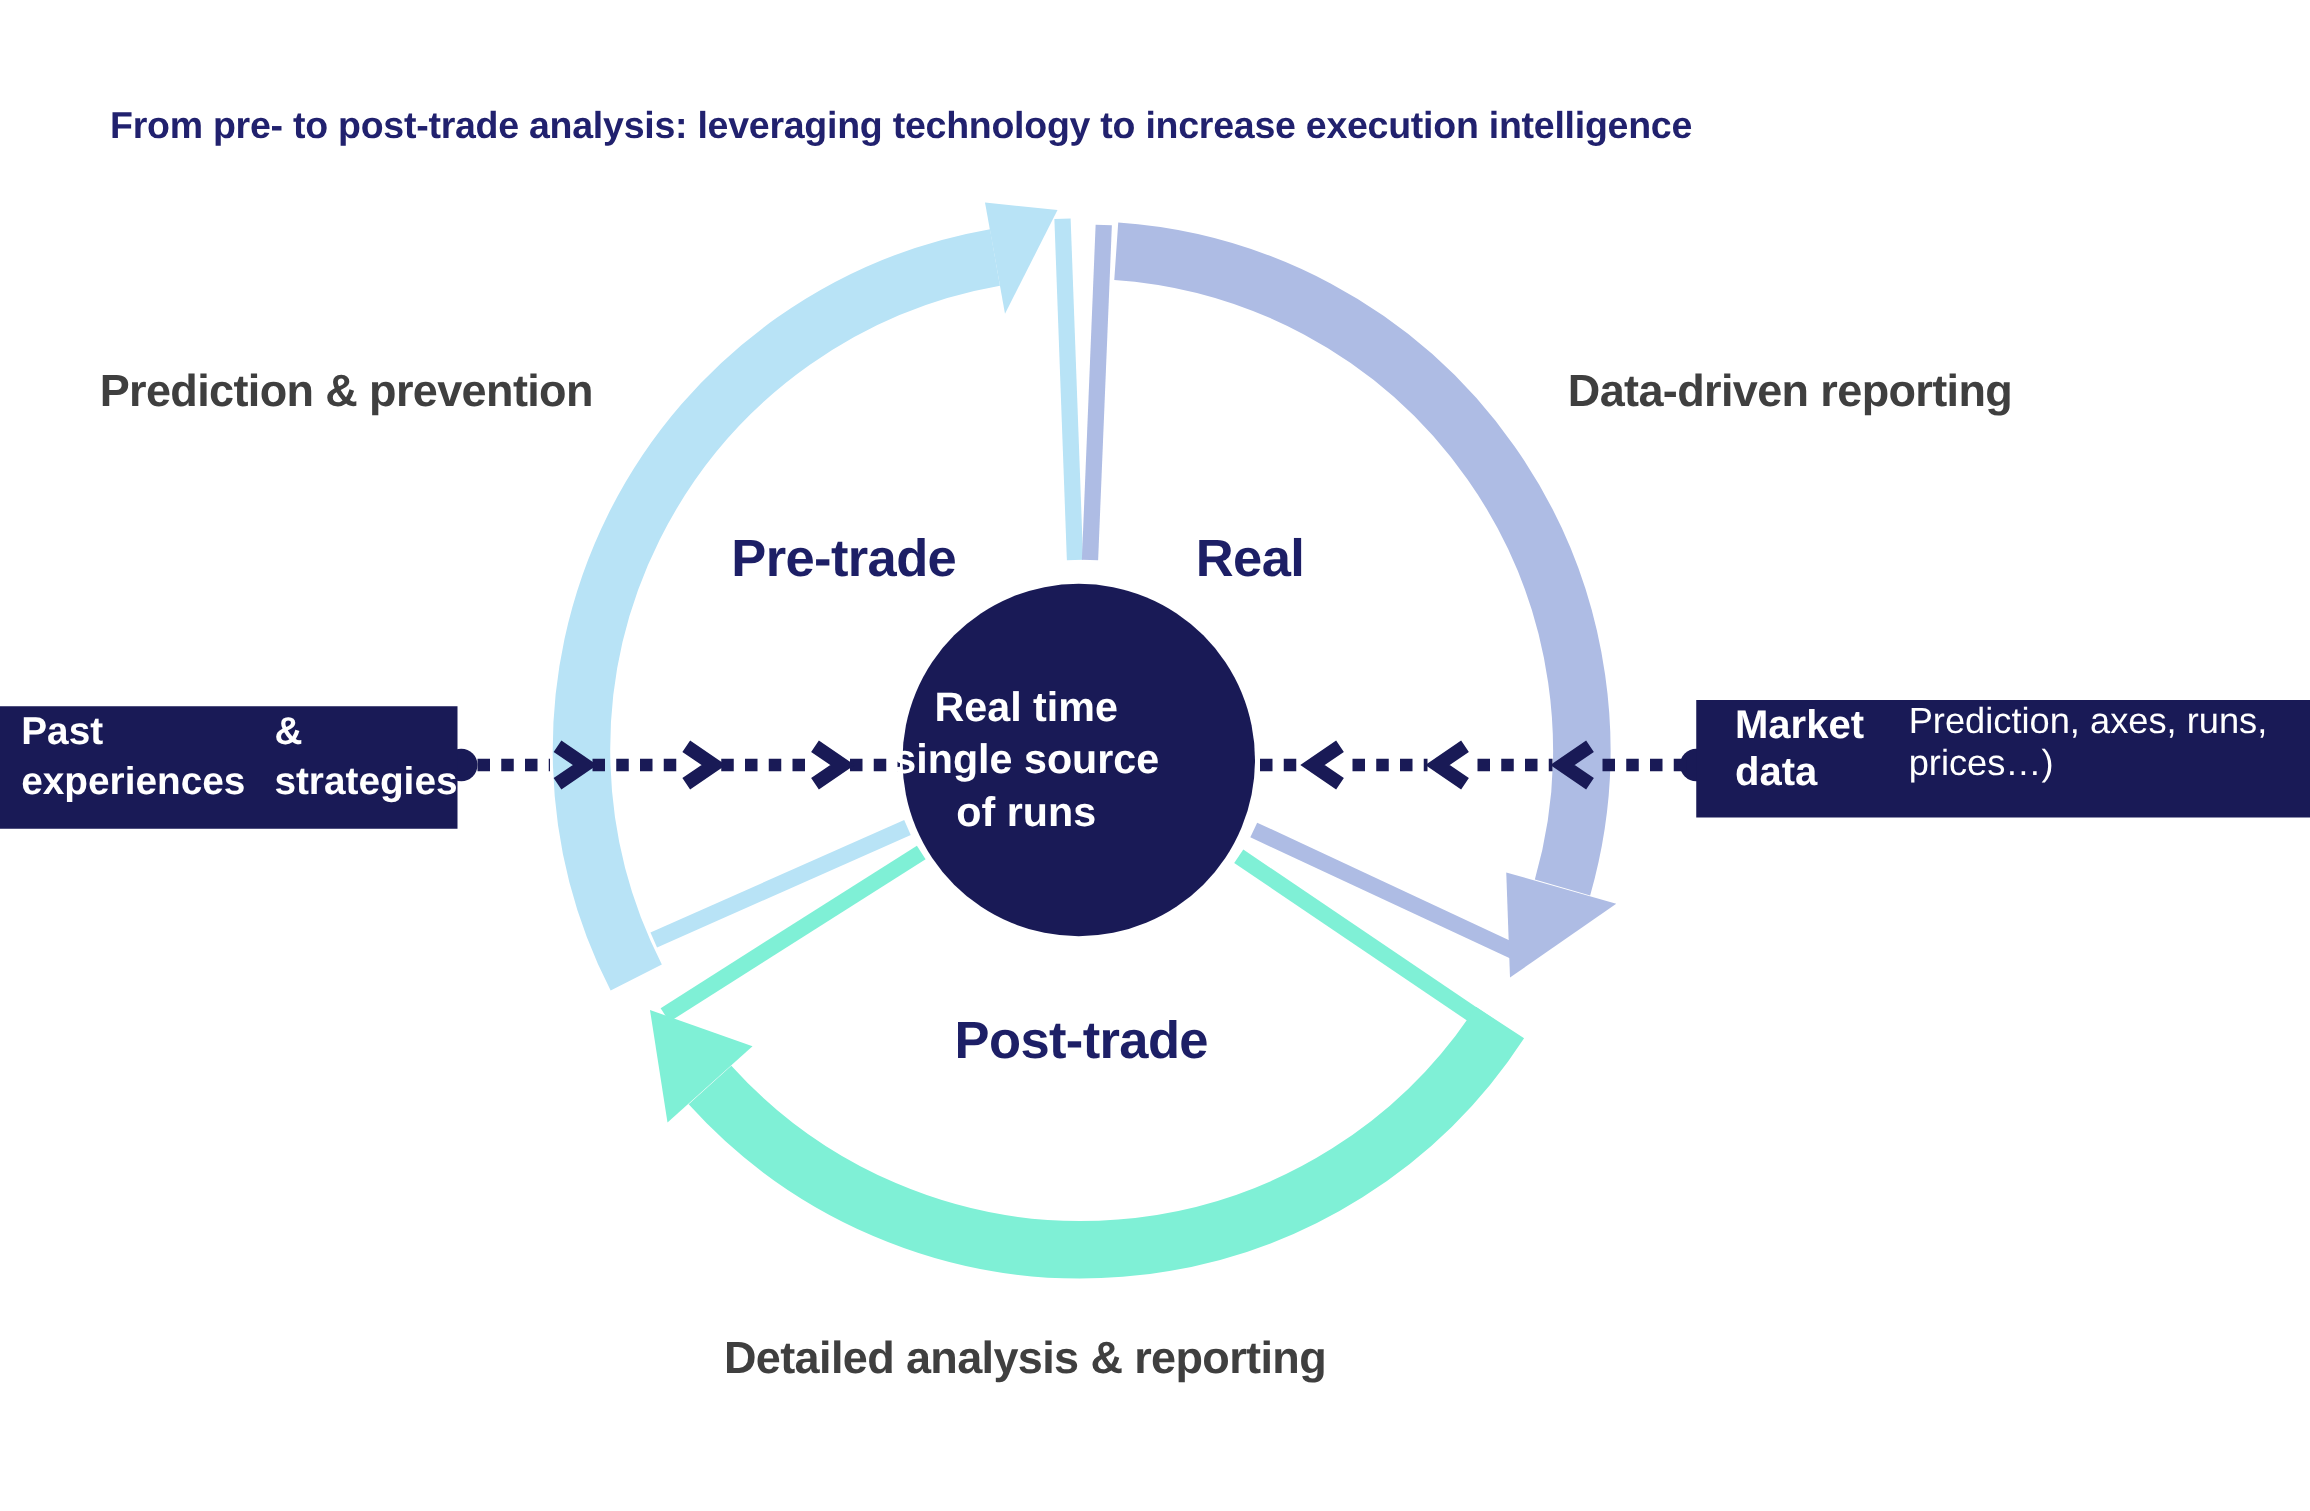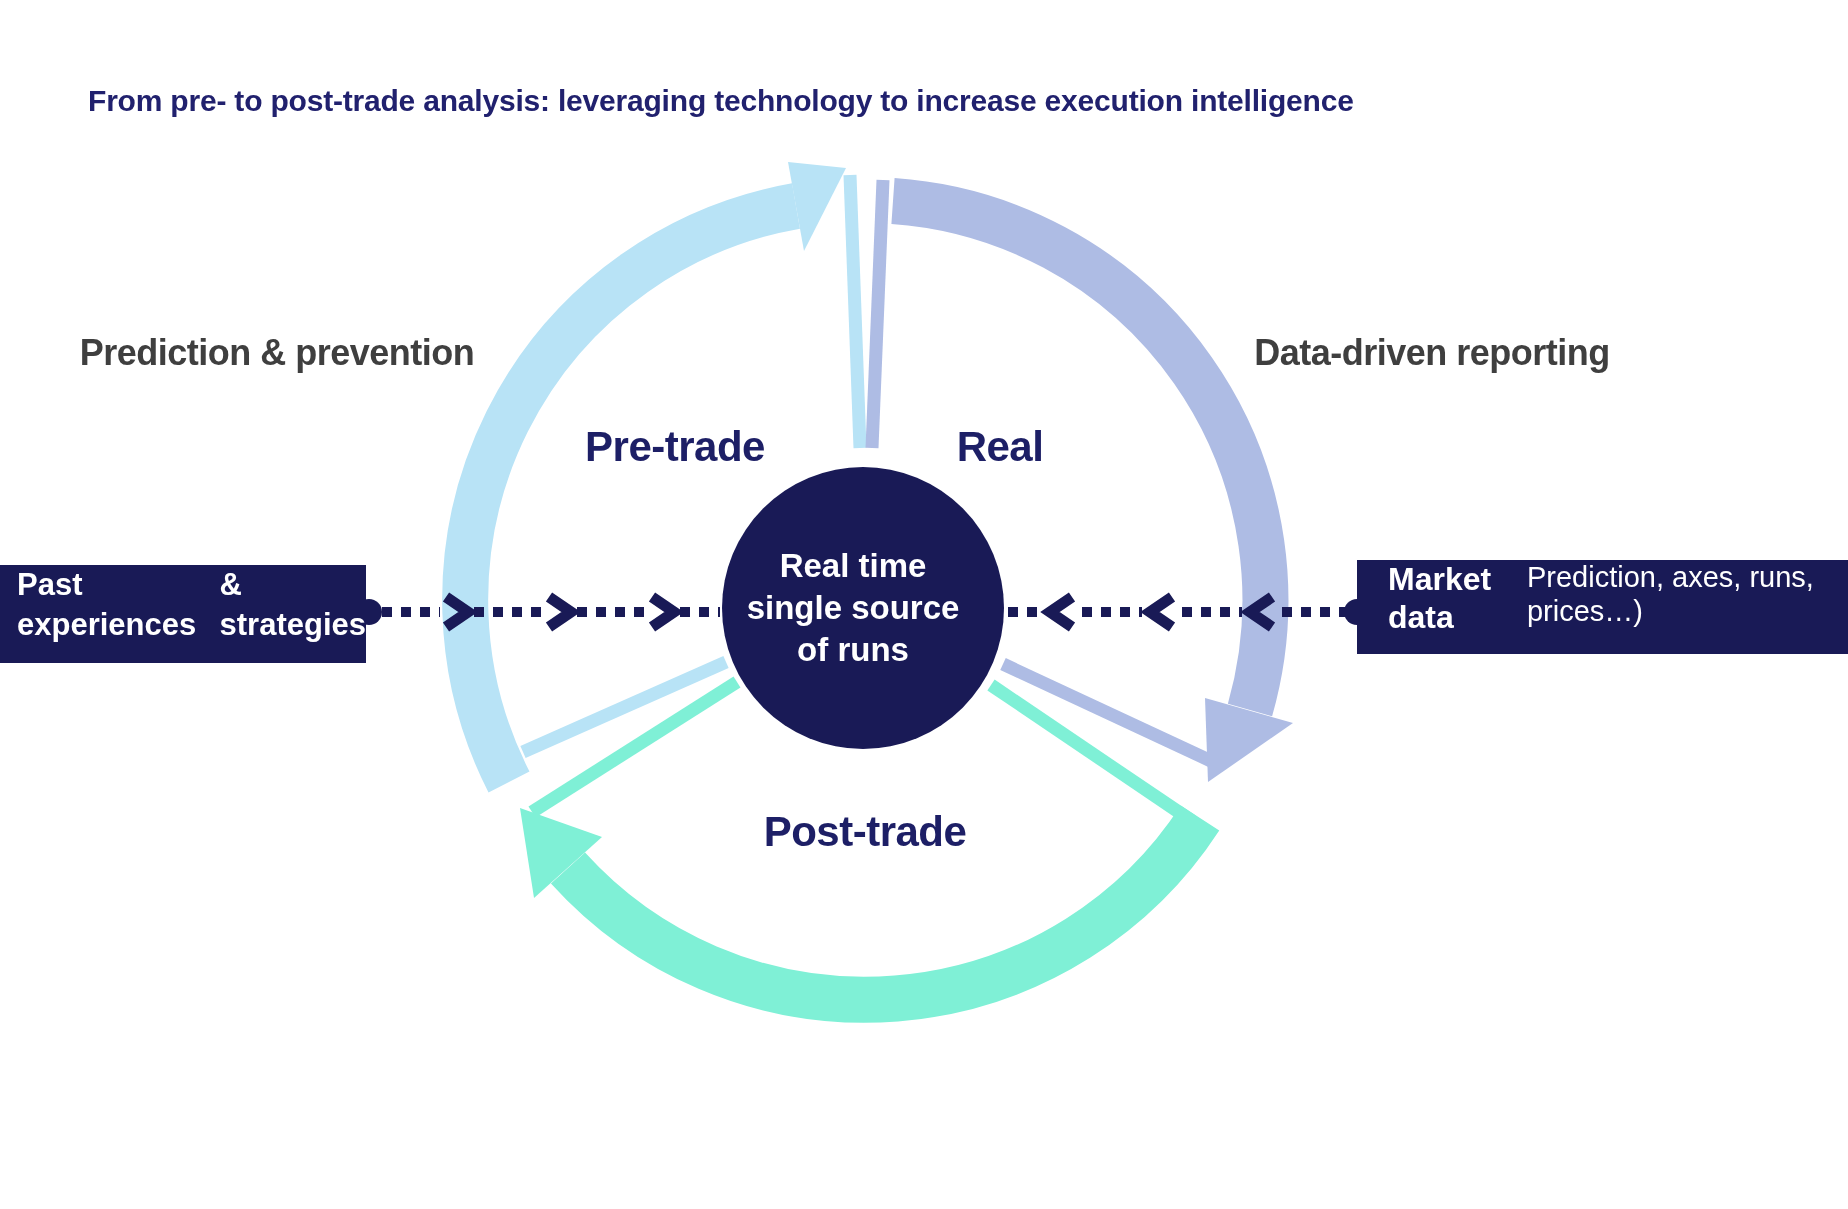--- a/index.html
+++ b/index.html
@@ -13,25 +13,25 @@
     --c-white:#ffffff;
   }
   html,body{margin:0;padding:0;background:#ffffff;font-family:"Liberation Sans",sans-serif;}
   .card{position:relative;width:1848px;height:1209px;background:#ffffff;border-radius:26px;overflow:hidden;padding-left:24px;}
   svg.diagram{position:absolute;left:0;top:0;width:1848px;height:1209px;}
 
   .title{position:absolute;left:88px;top:84px;margin:0;font-size:30px;font-weight:700;
          color:var(--c-title_navy);letter-spacing:-0.2px;white-space:nowrap;}
 
   .outer-label{position:absolute;transform:translate(-50%,-50%);font-size:36px;font-weight:700;
-               color:var(--c-label_gray);letter-spacing:-0.5px;white-space:nowrap;margin-top:40px;}
+               color:var(--c-label_gray);letter-spacing:-0.5px;white-space:nowrap;}
   .seg-label{position:absolute;transform:translate(-50%,-50%);font-size:42px;font-weight:700;
              color:var(--c-segment_navy);letter-spacing:-0.5px;white-space:nowrap;}
 
-  .hub-text{position:absolute;left:853px;top:608px;transform:translate(-50%,-50%);
+  .hub-text{position:absolute;left:821px;top:608px;transform:translate(-50%,-50%);
             text-align:center;color:var(--c-white);font-size:33px;font-weight:700;
             line-height:1.28;white-space:nowrap;}
 
   .info-box{position:absolute;background:var(--c-navy);color:var(--c-white);
             display:flex;flex-direction:row;justify-content:center;box-sizing:border-box;}
   .box-left{left:0;top:565px;width:366px;height:98px;padding-left:17px;
             font-size:31px;font-weight:700;line-height:40px;}
   .box-right{left:1357px;top:560px;width:491px;height:94px;padding-left:31px;}
   .box-right .bt{font-size:32px;font-weight:700;line-height:38px;}
   .box-right .bs{font-size:29px;font-weight:400;line-height:34px;}
@@ -91,20 +91,21 @@
       <path class="chev" d="M 1072 597 L 1050 612 L 1072 627"></path>
       <path class="chev" d="M 1172 597 L 1150 612 L 1172 627"></path>
       <path class="chev" d="M 1272 597 L 1250 612 L 1272 627"></path>
     </g>
 
     <circle class="hub" cx="863" cy="608" r="141"></circle>
   </svg>
 
   <div class="outer-label" style="left:277px;top:313px">Prediction &amp; prevention</div>
   <div class="outer-label" style="left:1432px;top:313px">Data-driven reporting</div>
+  <div class="outer-label" style="left:820px;top:1086px">Detailed analysis &amp; reporting</div>
 
   <div class="seg-label" style="left:675px;top:447px">Pre-trade</div>
   <div class="seg-label" style="left:1000px;top:447px">Real</div>
   <div class="seg-label" style="left:865px;top:832px">Post-trade</div>
 
   <div class="hub-text">
     <div>Real time</div>
     <div>single source</div>
     <div>of runs</div>
   </div>

